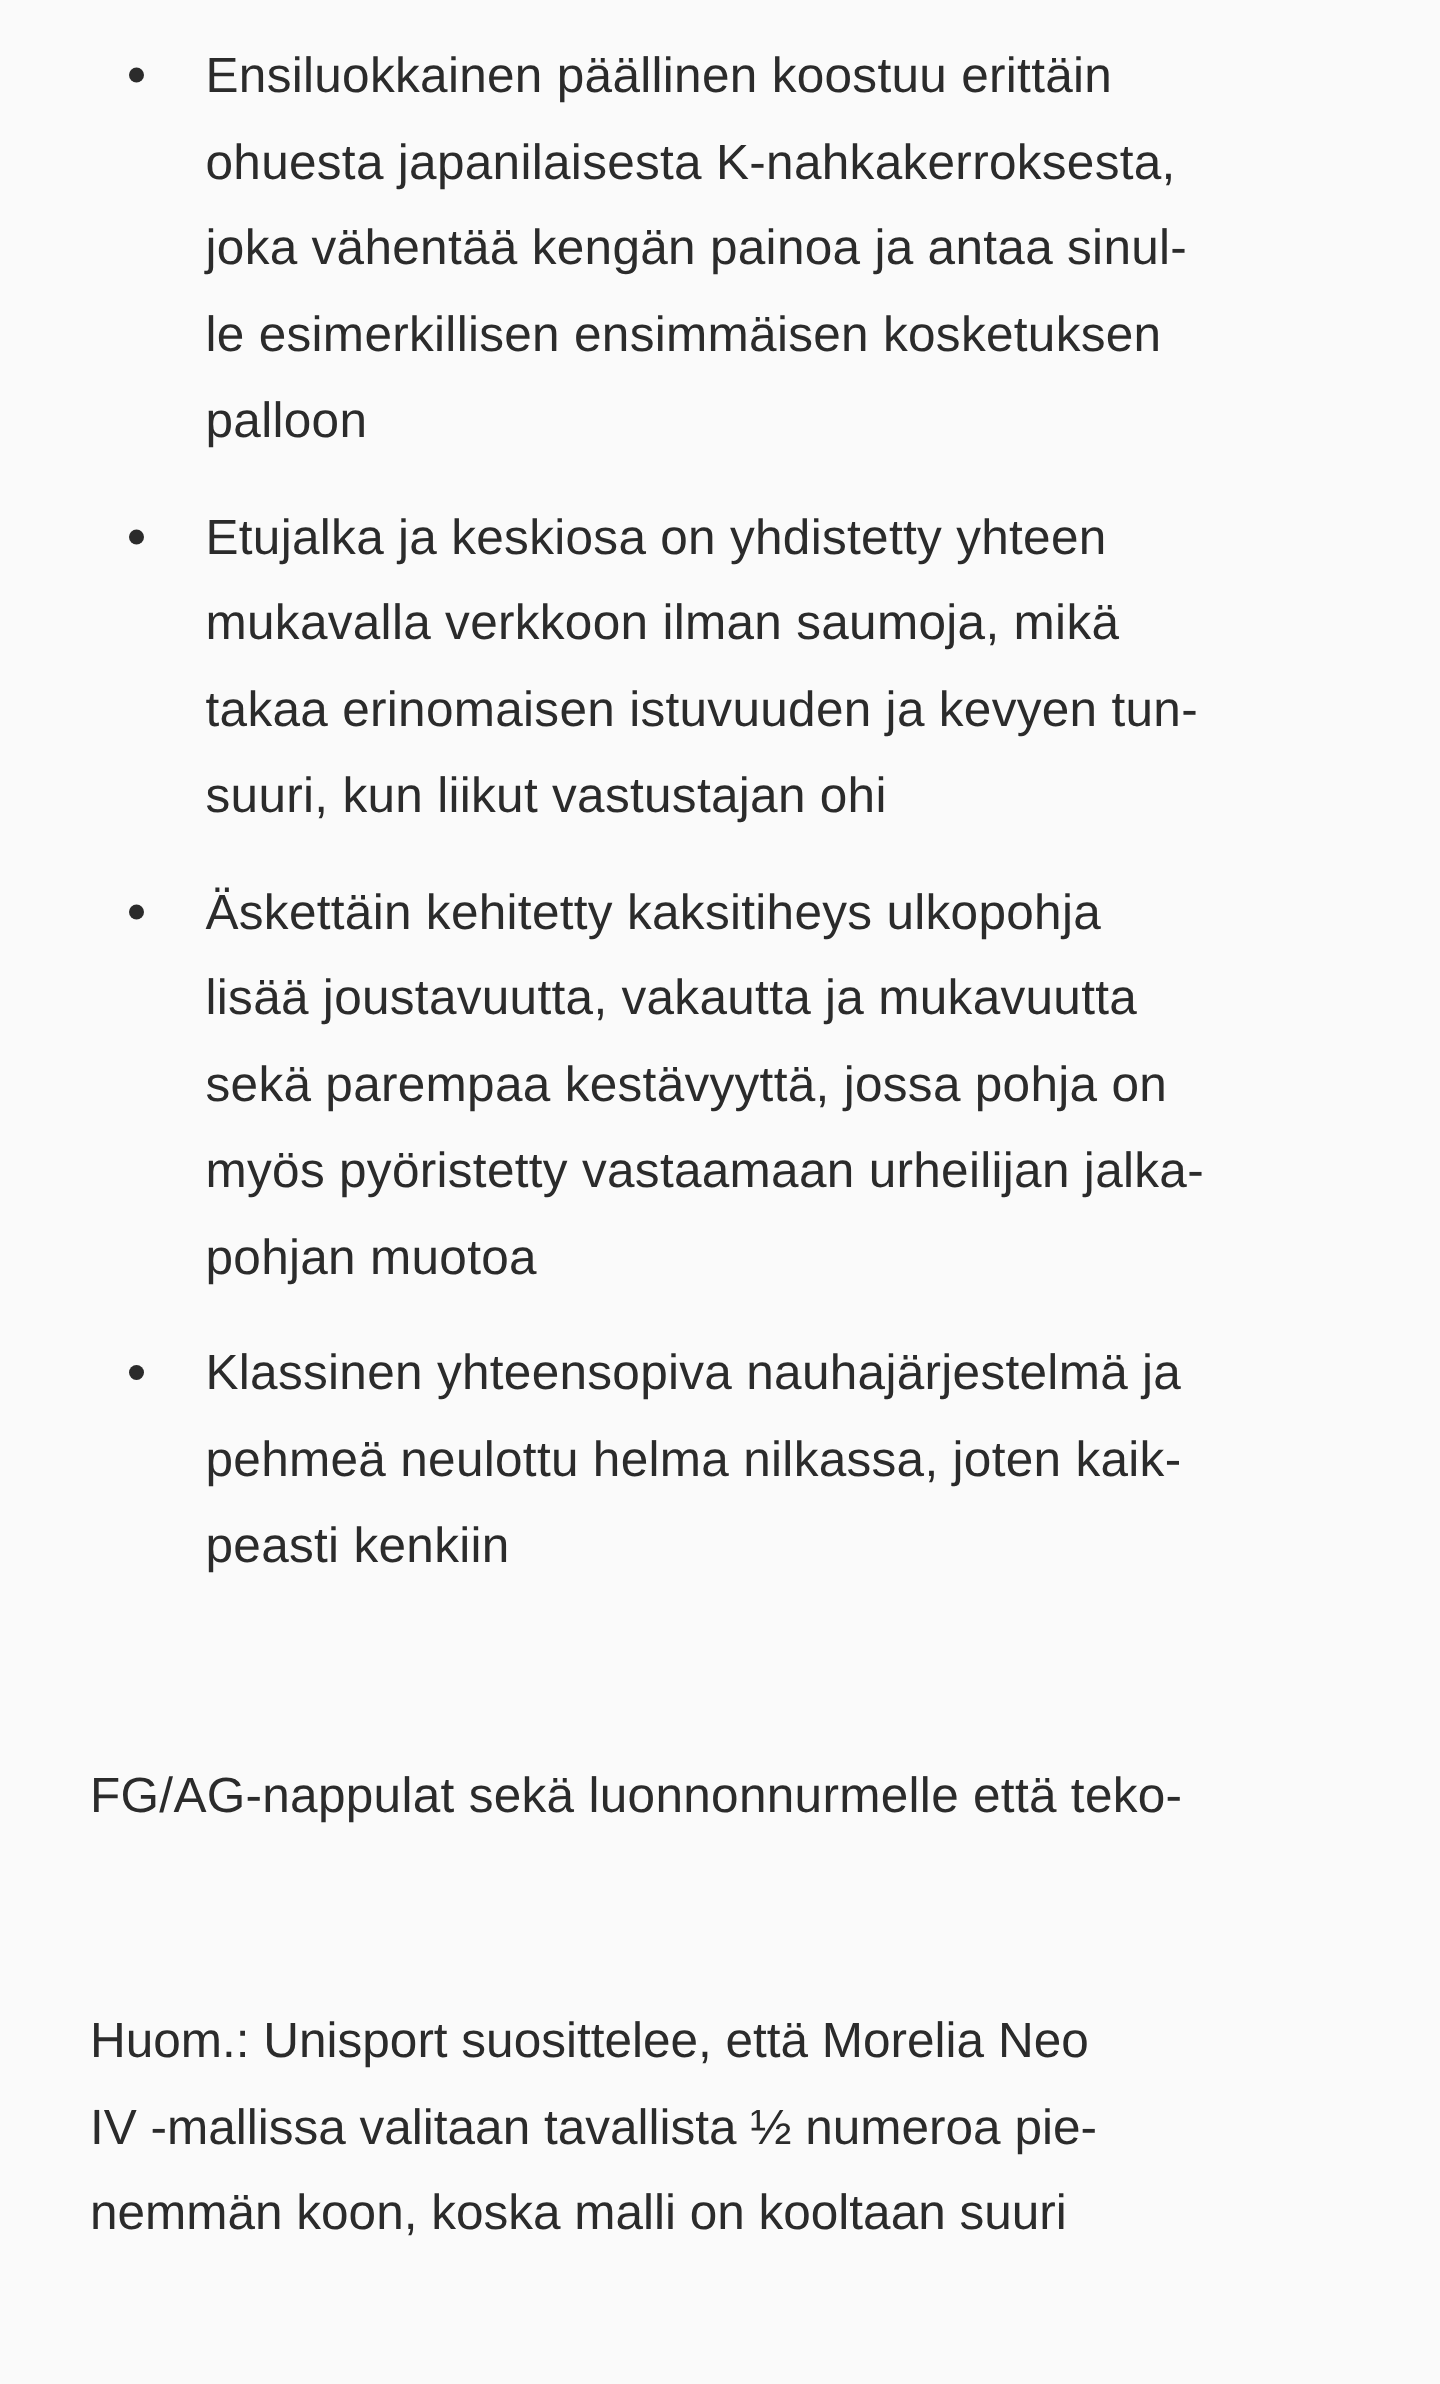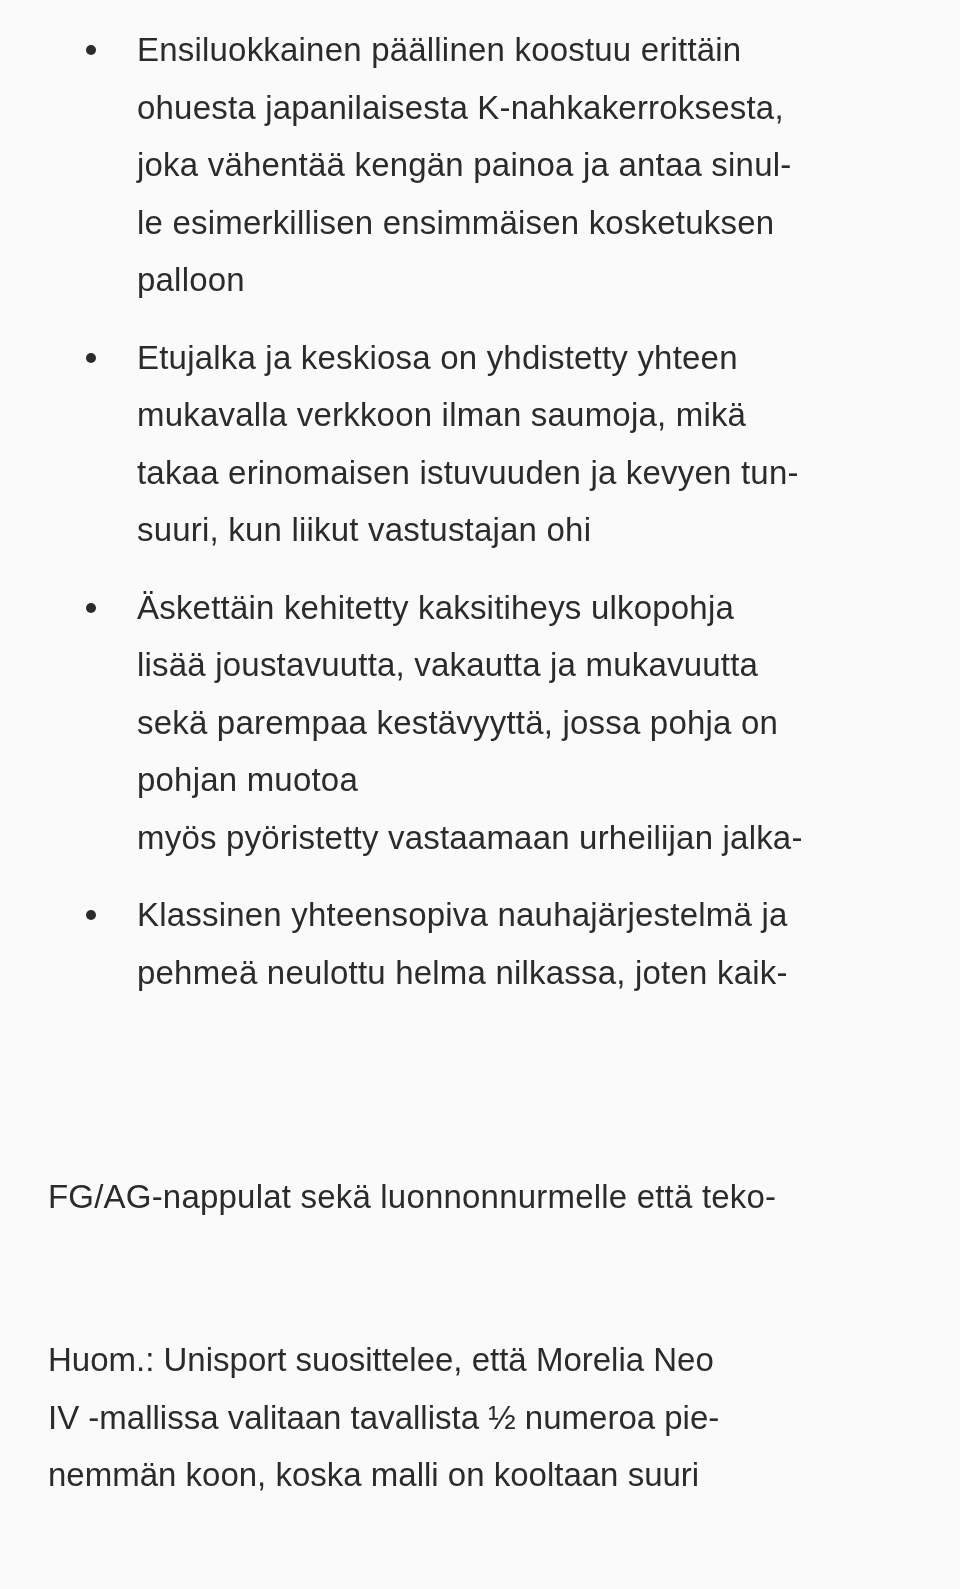--- a/index.html
+++ b/index.html
@@ -47,21 +47,21 @@
     width: 10px;
     height: 10px;
     border-radius: 50%;
     background: #2b2b2b;
   }
   .li-text {
     display: block;
   }
   .para {
     position: absolute;
-    left: 48px;
+    left: 60px;
     width: 840px;
     font-size: 33px;
     line-height: 57.5px;
     margin: 0;
     letter-spacing: 0.2px;
   }
   .para.plain { top: 1168px; }
   .para.note { top: 1331px; font-weight: normal; letter-spacing: 0; }
   .line { display: block; white-space: nowrap; }
 </style>
@@ -89,29 +89,30 @@
         <span class="line">takaa erinomaisen istuvuuden ja kevyen tun-</span>
         <span class="line">suuri, kun liikut vastustajan ohi</span>
       </span>
     </li>
     <li>
       <span class="bullet-dot"></span>
       <span class="li-text">
         <span class="line">Äskettäin kehitetty kaksitiheys ulkopohja</span>
         <span class="line">lisää joustavuutta, vakautta ja mukavuutta</span>
         <span class="line">sekä parempaa kestävyyttä, jossa pohja on</span>
+        <span class="line">myös pyöristetty vastaamaan urheilijan jalka-</span>
         <span class="line">pohjan muotoa</span>
-        <span class="line">myös pyöristetty vastaamaan urheilijan jalka-</span>
       </span>
     </li>
     <li>
       <span class="bullet-dot"></span>
       <span class="li-text">
         <span class="line">Klassinen yhteensopiva nauhajärjestelmä ja</span>
         <span class="line">pehmeä neulottu helma nilkassa, joten kaik-</span>
+        <span class="line">peasti kenkiin</span>
       </span>
     </li>
   </ul>
 
   <p class="para plain">
     <span class="line">FG/AG-nappulat sekä luonnonnurmelle että teko-</span>
   </p>
 
   <p class="para note">
     <span class="line">Huom.: Unisport suosittelee, että Morelia Neo</span>

